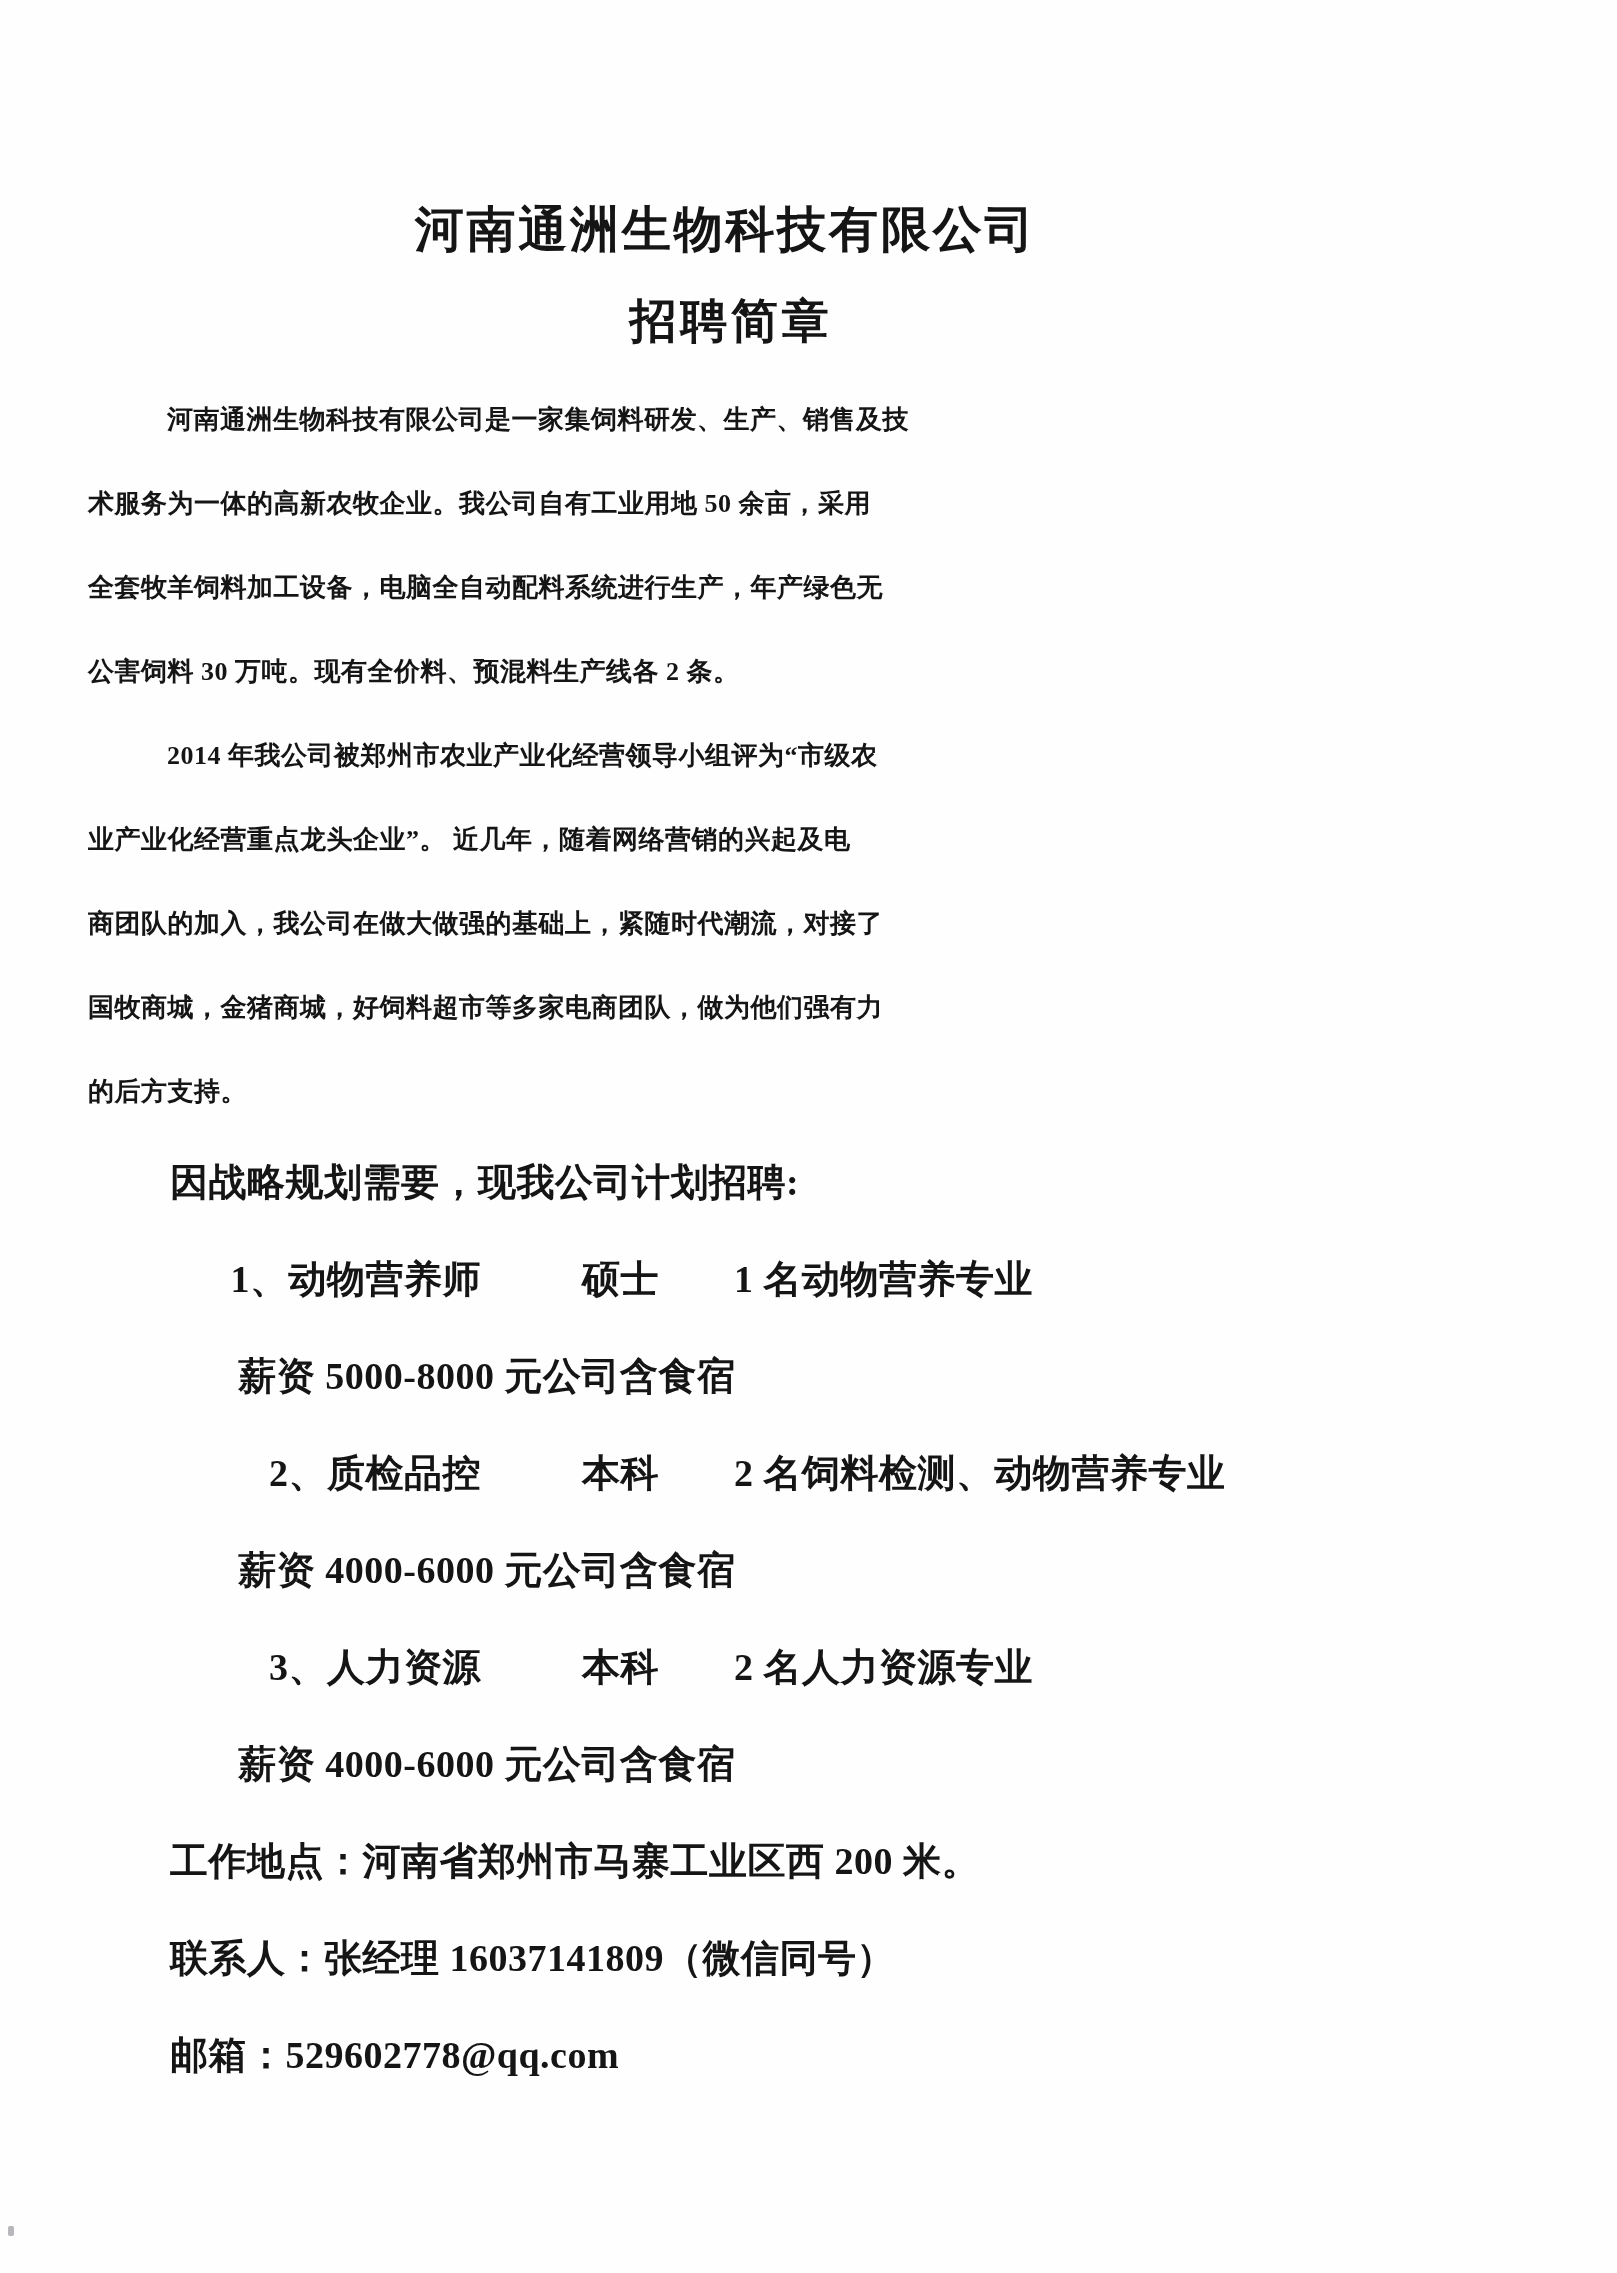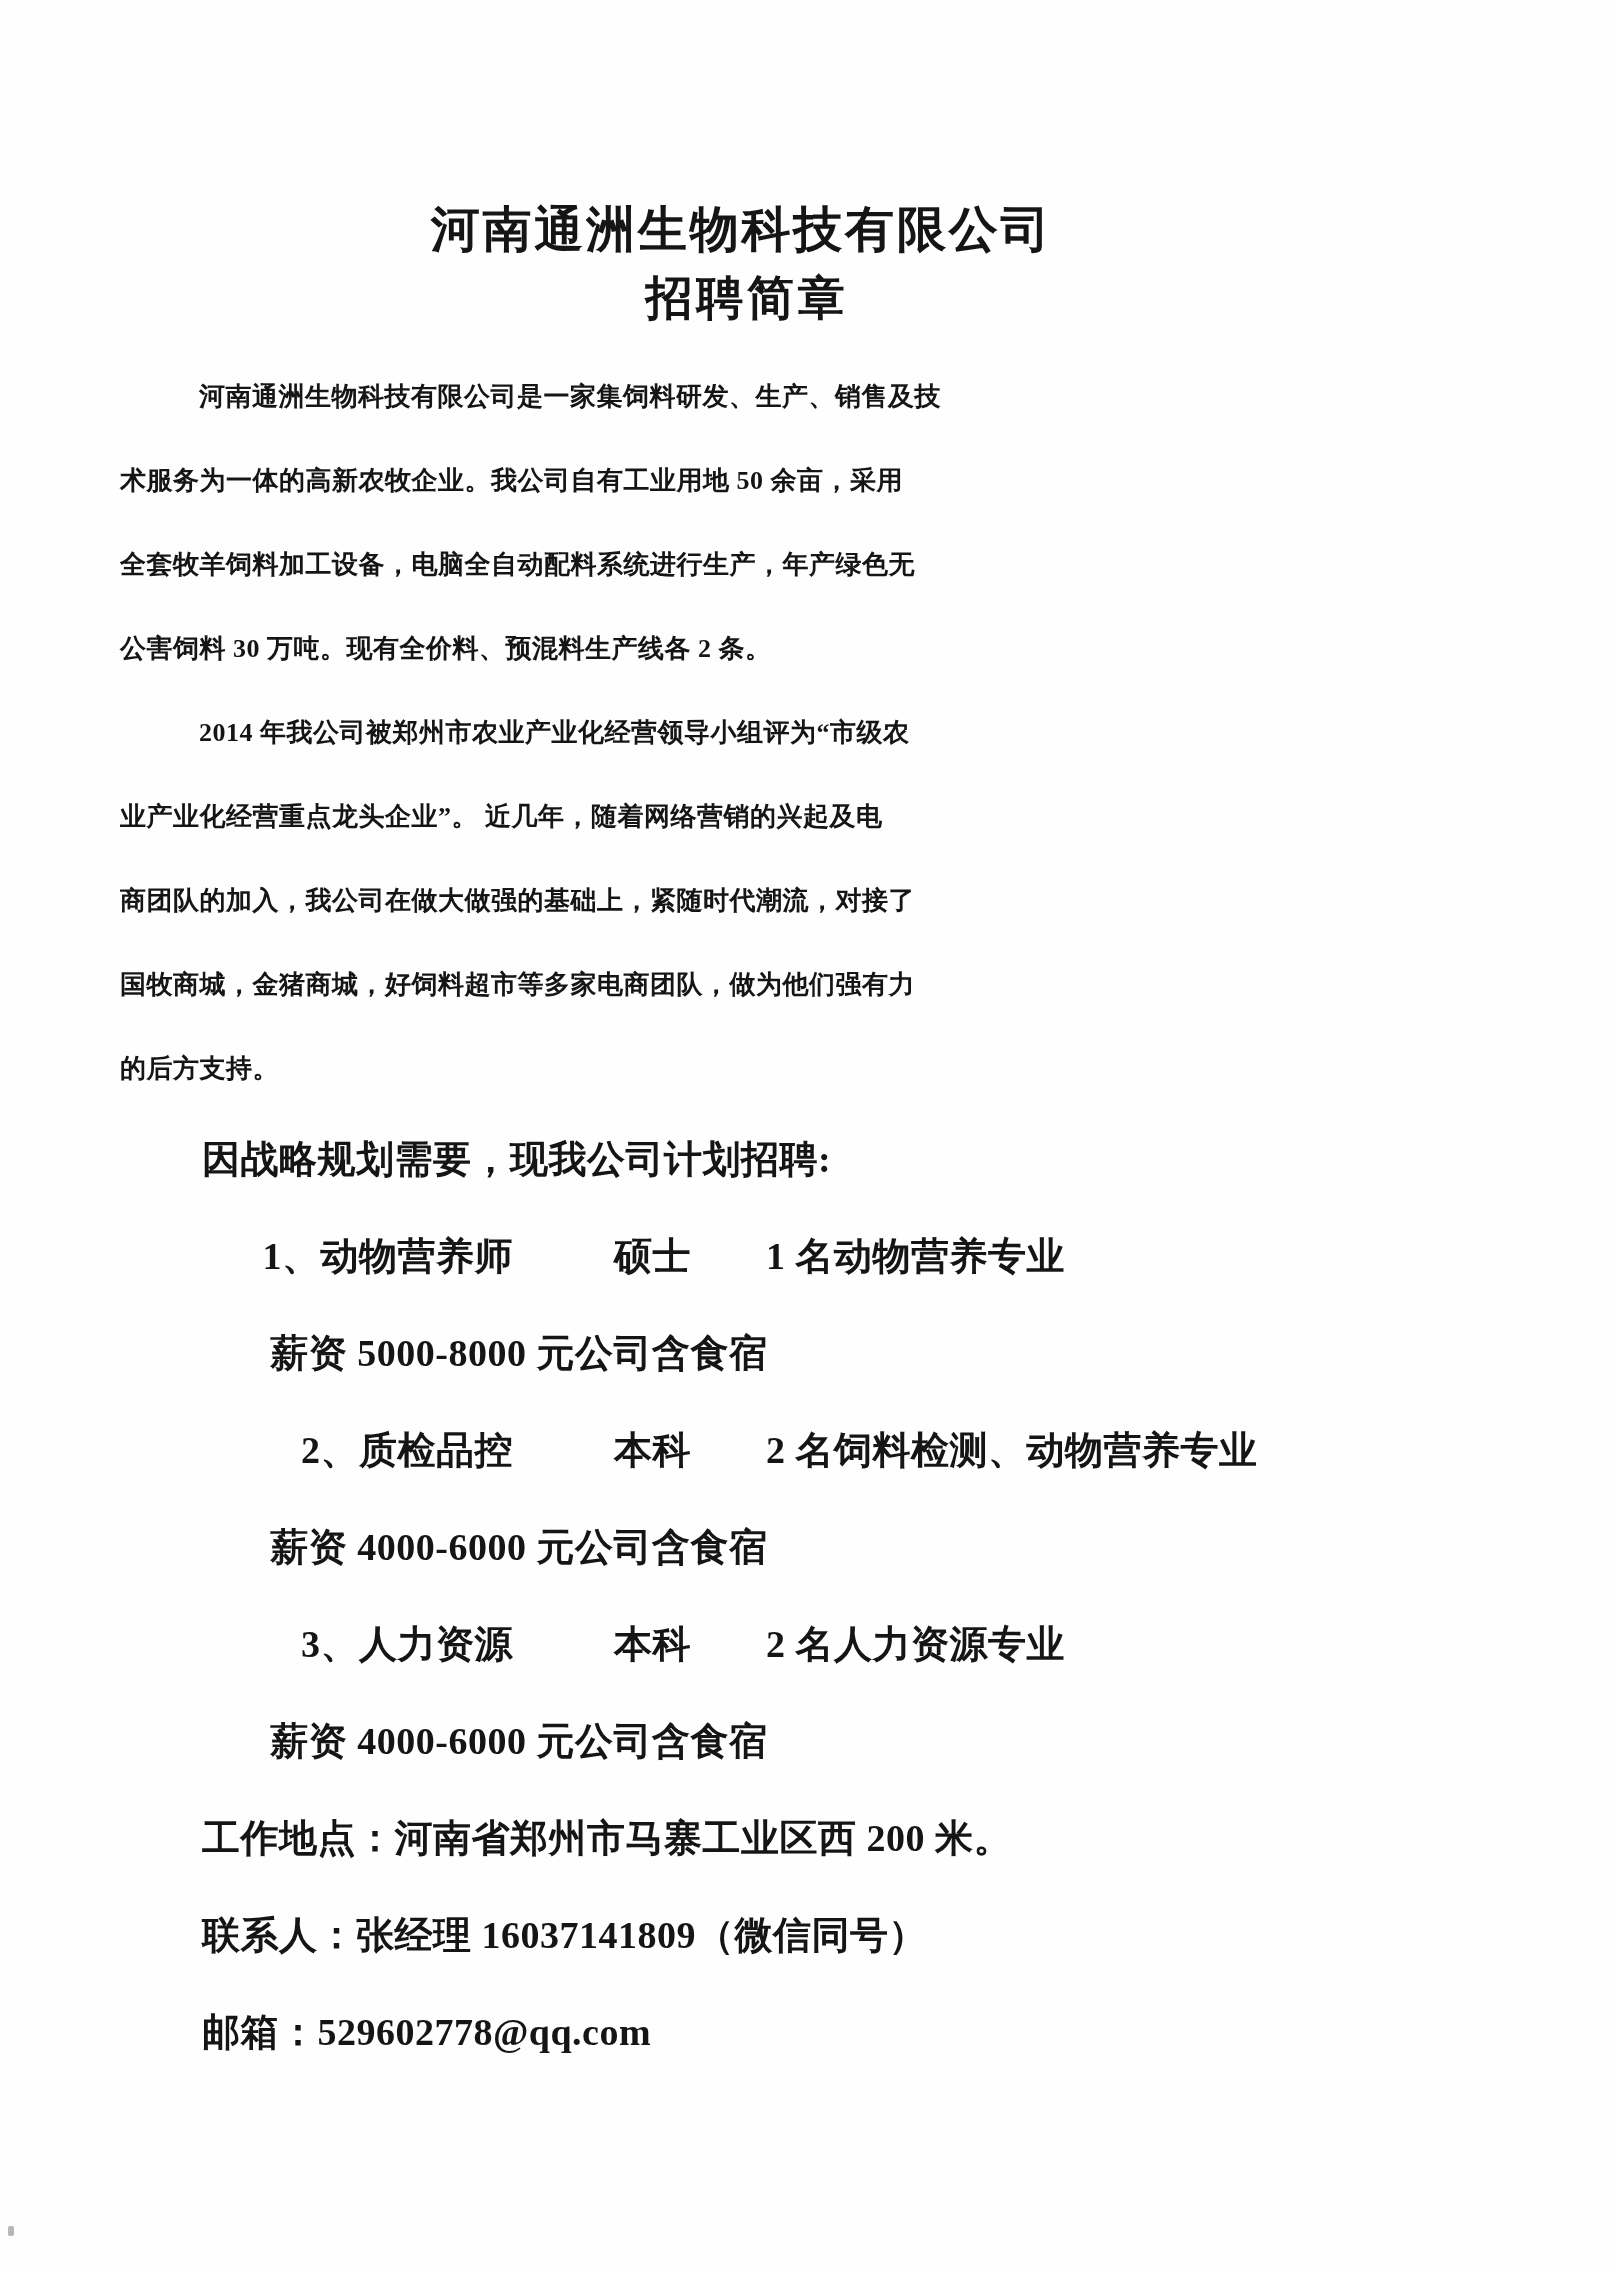--- a/index.html
+++ b/index.html
@@ -8,35 +8,35 @@
     background: #ffffff;
   }
   .page {
     position: relative;
     width: 1617px;
     height: 2274px;
     background: #fefefe;
     color: #151515;
     font-family: "Liberation Serif", "DejaVu Serif", serif;
     box-sizing: border-box;
-    padding: 197px 215px 0 120px;
+    padding: 197px 215px 0 88px;
     overflow: hidden;
   }
   .title {
     margin: 0;
     padding-right: 39px;
     font-size: 49px;
     font-weight: 700;
     text-align: center;
     line-height: 66px;
     letter-spacing: 2.8px;
     white-space: nowrap;
   }
   .subtitle {
-    margin: 2px 0 0 0;
+    margin: 25px 0 0 0;
     padding-right: 28px;
     font-size: 47px;
     font-weight: 700;
     text-align: center;
     line-height: 66px;
     letter-spacing: 3.7px;
     white-space: nowrap;
   }
   .intro {
     margin-top: 24px;

